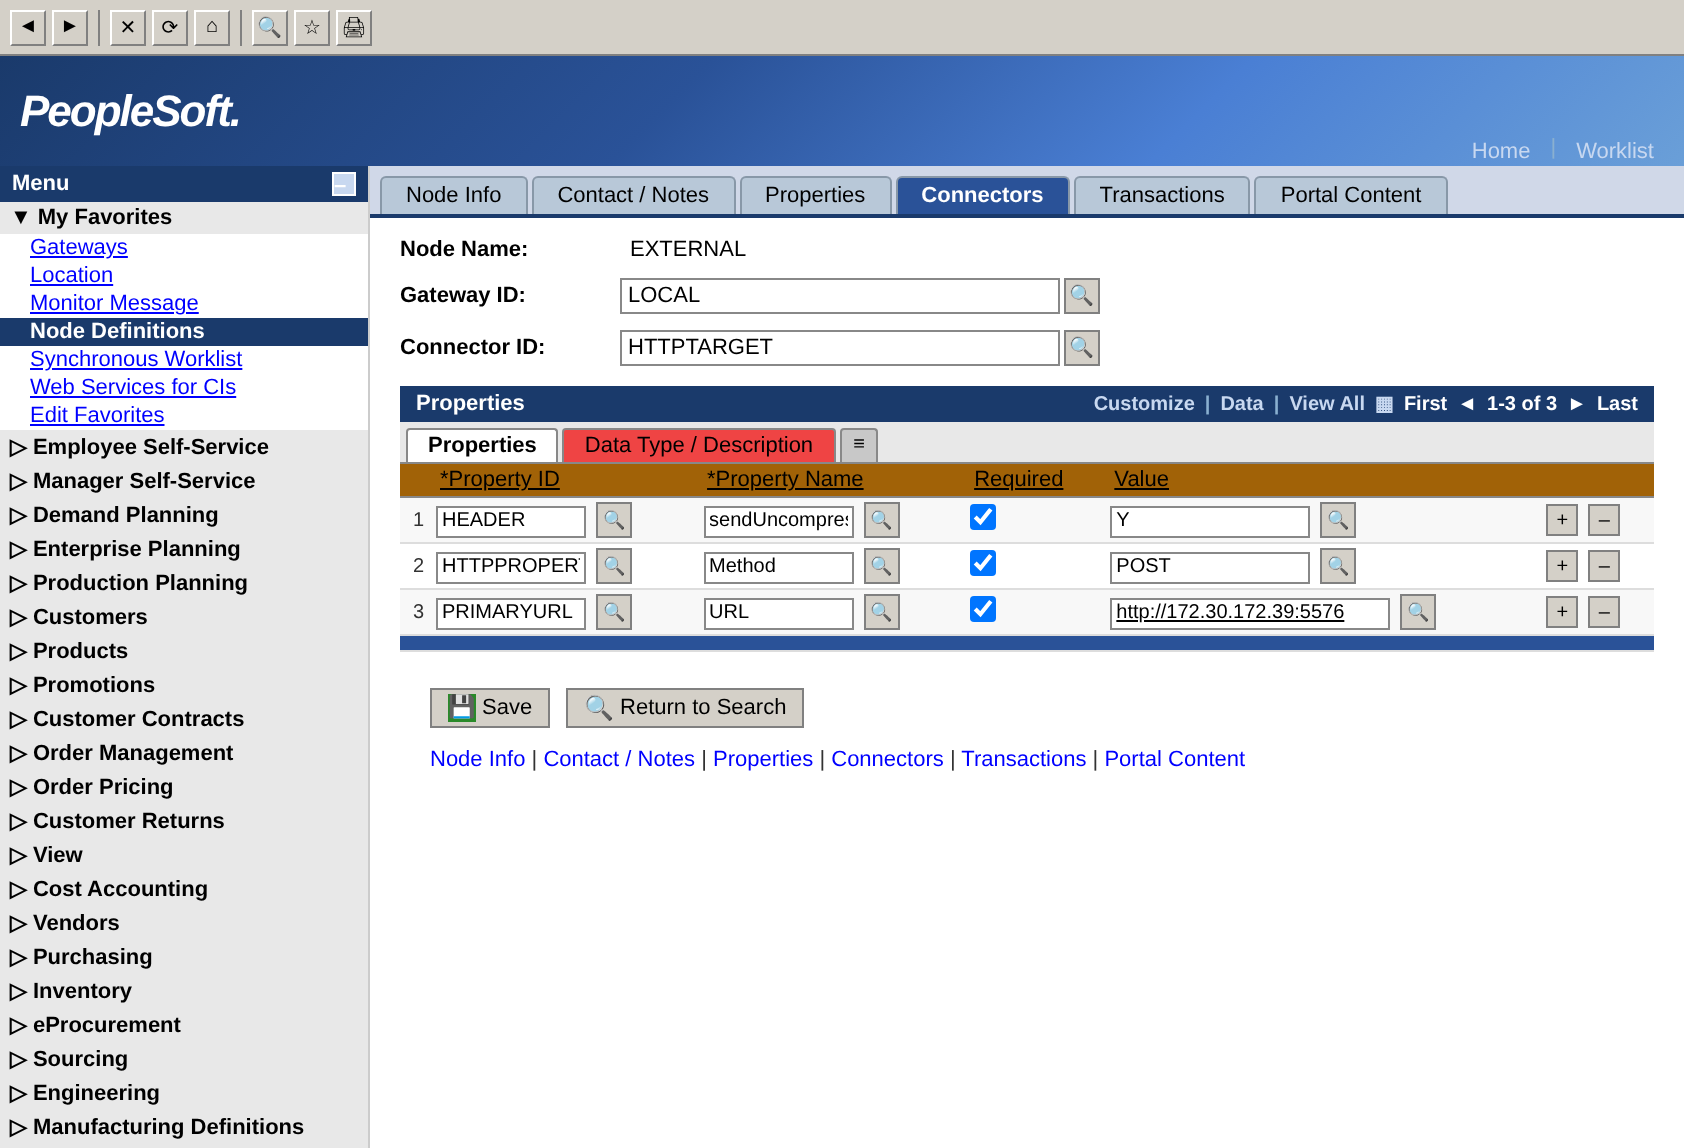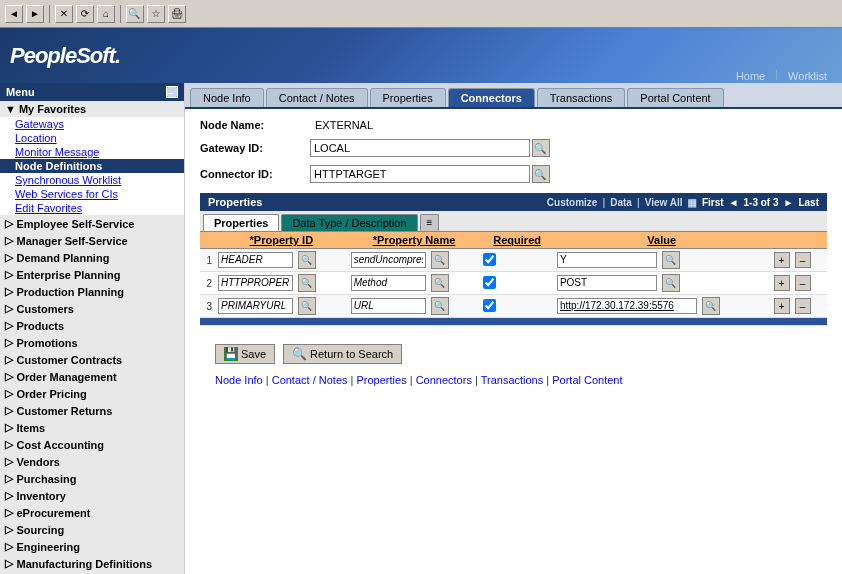--- a/index.html
+++ b/index.html
@@ -202,21 +202,21 @@
     
     .sub-tabs {
       background: #e8e8e8;
       display: flex;
       padding: 3px 3px 0 3px;
       gap: 2px;
       border-bottom: 1px solid #888;
     }
     .sub-tab {
       padding: 2px 10px;
-      background: #0f766e;
+      background: #ef4444;
       border: 1px solid #888;
       border-bottom: none;
       cursor: pointer;
       font-size: 11px;
       border-radius: 2px 2px 0 0;
     }
     .sub-tab.active {
       background: #fff;
       font-weight: bold;
     }
@@ -230,25 +230,25 @@
       border-radius: 2px 2px 0 0;
     }
 
     
     .props-table {
       width: 100%;
       border-collapse: collapse;
       font-size: 11px;
     }
     .props-table th {
-      background: #fdba74;
+      background: #a16207;
       padding: 2px 5px;
-      text-align: center;
+      text-align: left;
       border-bottom: 1px solid #888;
-      font-weight: bold;
+      font-weight: normal;
       text-decoration: underline;
     }
     .props-table td {
       padding: 2px 3px;
       border-bottom: 1px solid #ddd;
       vertical-align: middle;
     }
     .props-table tr:nth-child(odd) { background: #f8f8f8; }
     .row-num { color: #333; font-size: 10px; width: 15px; text-align: right; }
     .cell-input {
@@ -257,21 +257,20 @@
       border: 1px solid #888;
       font-size: 10px;
       padding: 1px 2px;
     }
     .cell-input-sm {
       width: 75px;
       height: 16px;
       border: 1px solid #888;
       font-size: 10px;
       padding: 1px 2px;
-      font-style: italic;
     }
     .cell-input-lg {
       width: 140px;
       height: 16px;
       border: 1px solid #888;
       font-size: 10px;
       padding: 1px 2px;
       text-decoration: underline;
     }
     .checkbox { width: 13px; height: 13px; }
@@ -422,21 +421,21 @@
       <div class="sidebar-section-header">
         <span>▷</span>
         <span>Order Pricing</span>
       </div>
       <div class="sidebar-section-header">
         <span>▷</span>
         <span>Customer Returns</span>
       </div>
       <div class="sidebar-section-header">
         <span>▷</span>
-        <span>Items</span>
+        <span>View</span>
       </div>
       <div class="sidebar-section-header">
         <span>▷</span>
         <span>Cost Accounting</span>
       </div>
       <div class="sidebar-section-header">
         <span>▷</span>
         <span>Vendors</span>
       </div>
       <div class="sidebar-section-header">

